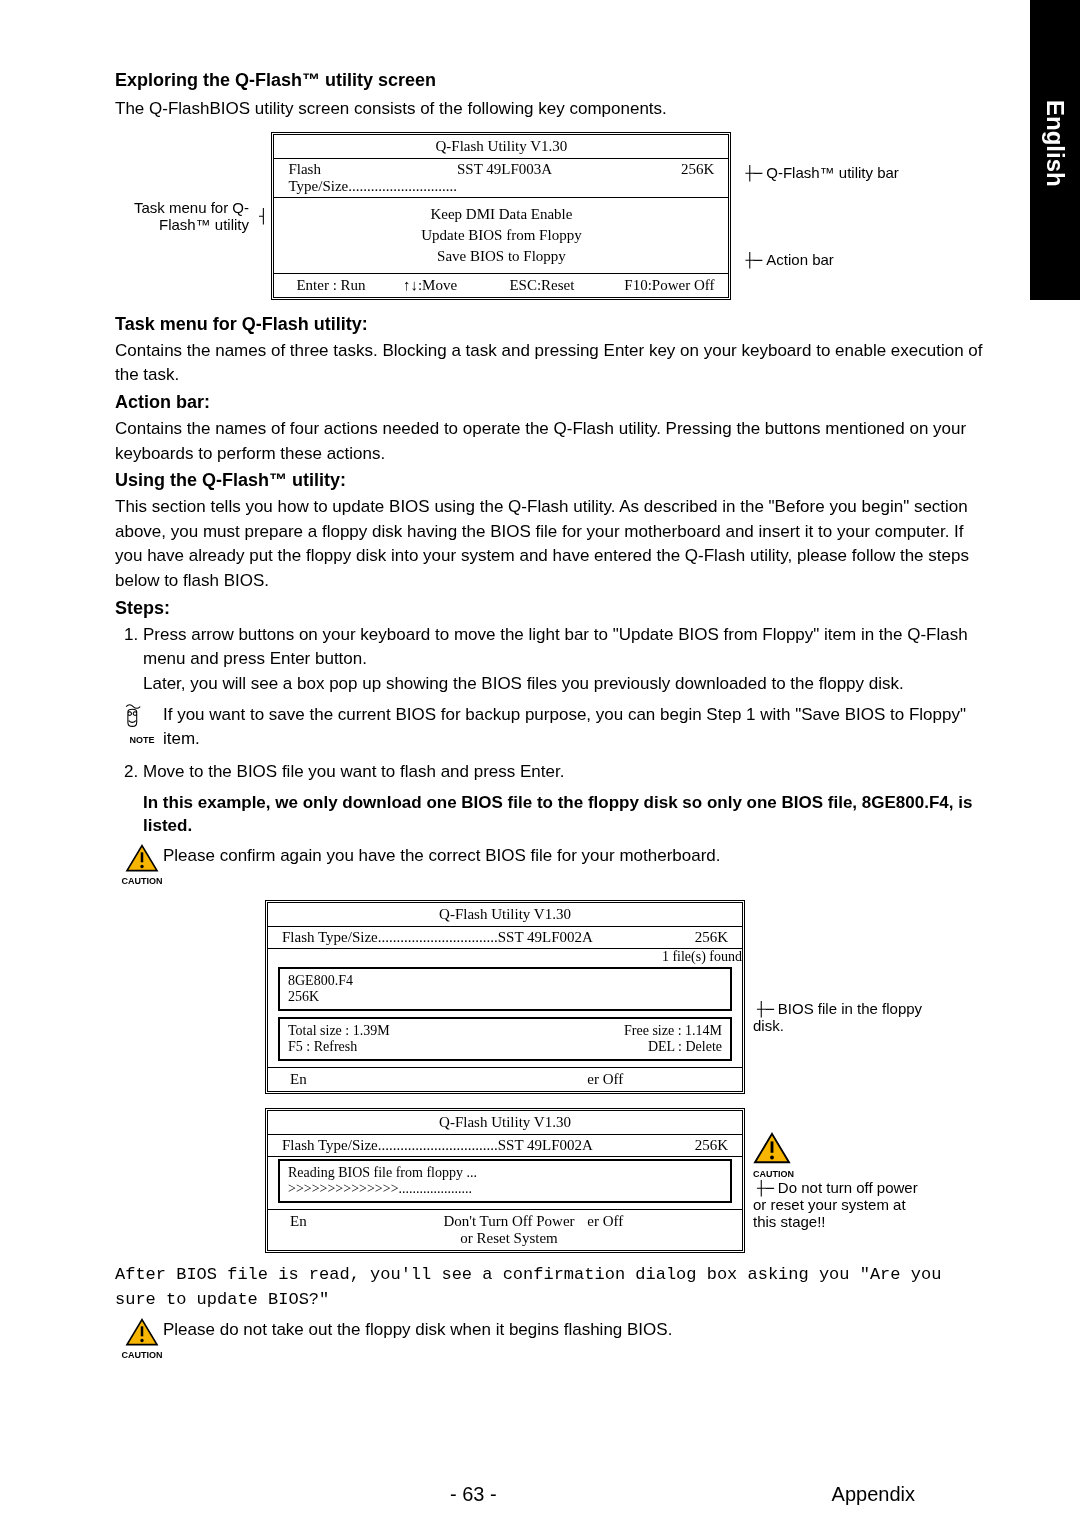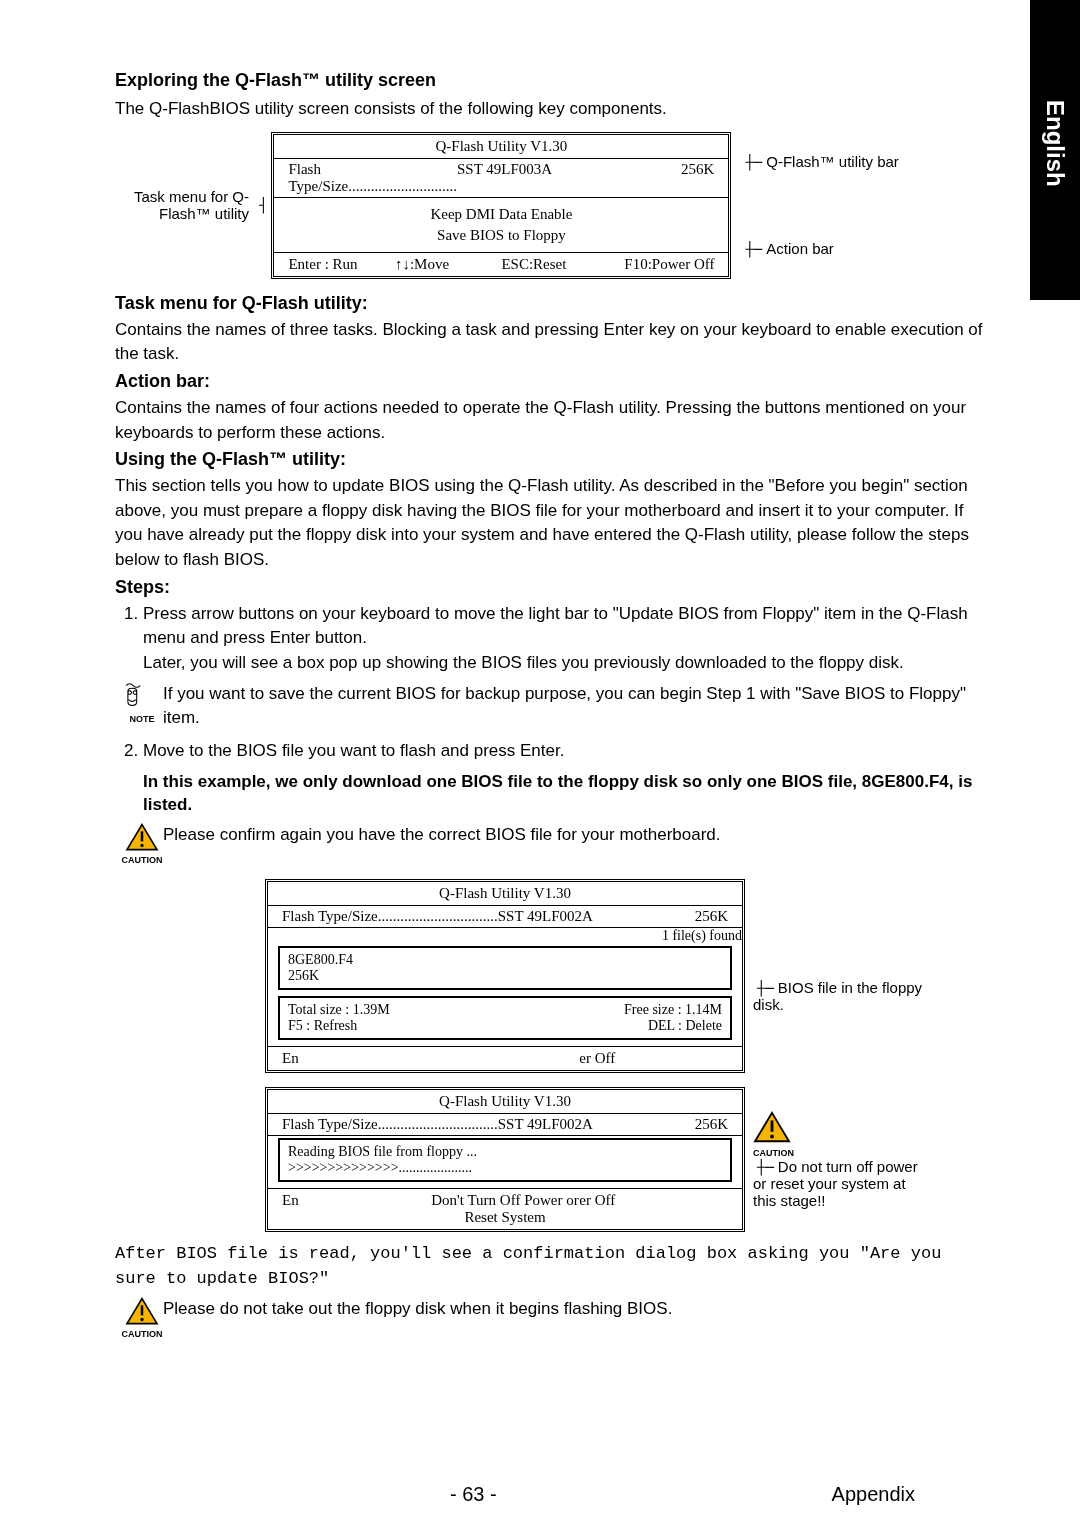--- a/index.html
+++ b/index.html
@@ -13,21 +13,21 @@
 .diagram-wrap { display: flex; align-items: center; margin: 10px 0 14px 0; font-size: 15px; }
 .diagram-left { width: 140px; text-align: right; padding-right: 6px; font-size: 15px; }
 .diagram-box { border: 3px double #000; font-family: "Times New Roman", serif; font-size: 15px; }
 .diag-titlebar { text-align: center; border-bottom: 1px solid #000; padding: 3px 10px; }
 .diag-row { display: flex; padding: 2px 14px; }
 .diag-row-border { border-bottom: 1px solid #000; }
 .diag-cell-l { flex: 0 0 160px; }
 .diag-cell-r { flex: 0 0 80px; text-align: right; }
 .diag-center { text-align: center; padding: 2px 0; }
 .diag-action { display: flex; padding: 3px 14px; border-top: 1px solid #000; }
-.diag-action span { flex: 1; }
+.diag-action span { flex: 1; margin-left: 8px; }
 .diagram-right { padding-left: 10px; font-size: 15px; }
 .connector { font-family: monospace; font-size: 14px; padding: 0 4px; }
 ol { list-style: decimal; padding-left: 28px; }
 ol li { font-size: 17px; line-height: 1.45; margin-bottom: 6px; }
 .note-row { display: flex; align-items: flex-start; margin: 6px 0 8px 0; padding-left: 6px; }
 .note-icon { width: 42px; flex-shrink: 0; text-align: center; font-size: 10px; }
 .note-icon svg { width: 36px; height: 30px; }
 .note-text { font-size: 17px; line-height: 1.45; }
 .caution-triangle { width: 38px; height: 34px; display: inline-block; }
 .caution-label { font-size: 9px; font-weight: bold; display: block; }
@@ -59,20 +59,21 @@
   <div class="diagram-box" style="width:460px;">
     <div class="diag-titlebar">Q-Flash Utility V1.30</div>
     <div class="diag-row diag-row-border">
       <span class="diag-cell-l"><span>Flash Type/Size</span>.............................</span>
       <span>SST 49LF003A</span>
       <span style="flex:1"></span>
       <span class="diag-cell-r">256K</span>
     </div>
     <div style="padding:6px 0;">
       <div class="diag-center">Keep DMI Data   Enable</div>
+      <div class="diag-center">Update BIOS from Floppy</div>
       <div class="diag-center">Save BIOS to Floppy</div>
     </div>
     <div class="diag-action">
       <span class="action-key">Enter : Run</span>
       <span class="action-key">↑↓:Move</span>
       <span class="action-key">ESC:Reset</span>
       <span class="action-key" style="text-align:right;">F10:Power Off</span>
     </div>
   </div>
   <div class="diagram-right">

